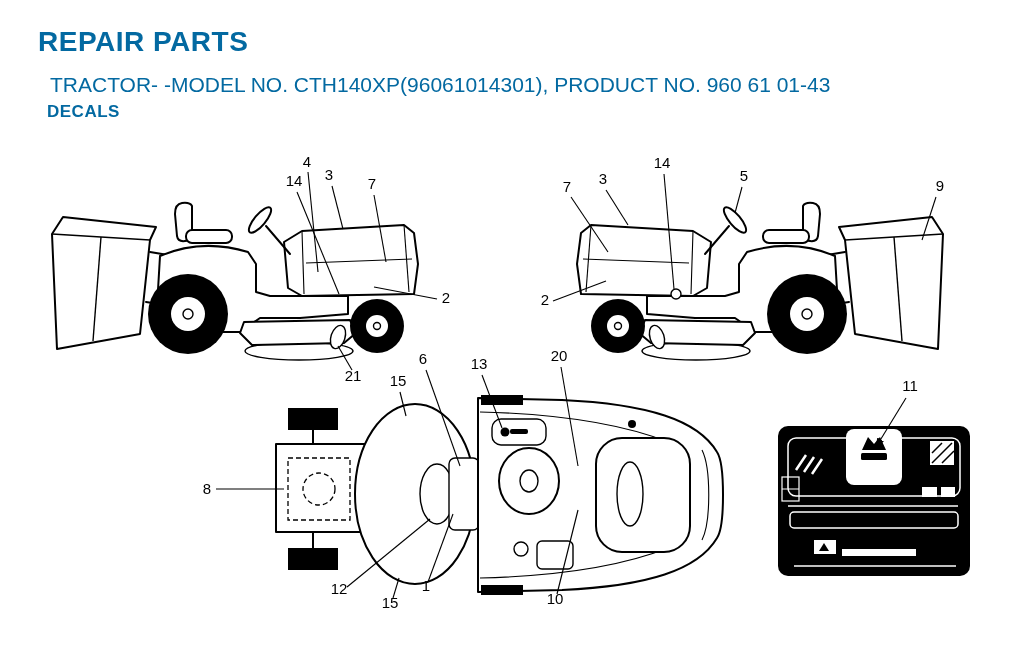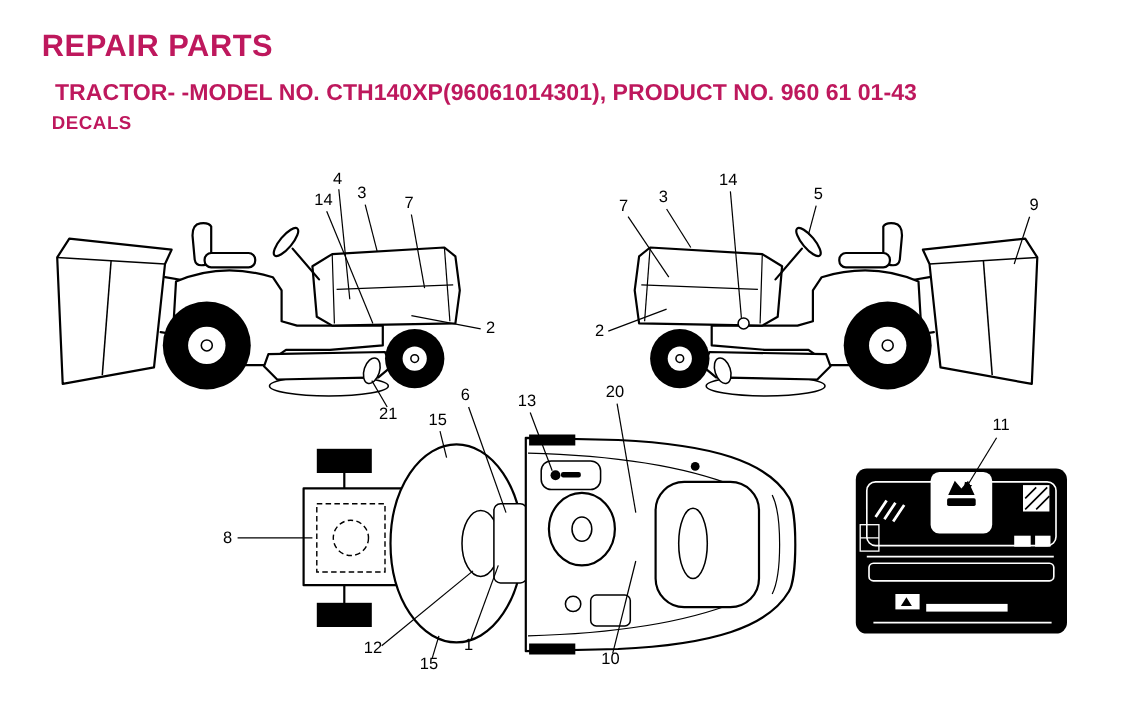--- a/index.html
+++ b/index.html
@@ -1,20 +1,20 @@
 <!DOCTYPE html>
 <html><head>
 <meta charset="utf-8">
 <title>Diagram</title>
 <style>
   html,body{margin:0;padding:0;background:#fff}
   .page{position:relative;width:1024px;height:645px;background:#fff;overflow:hidden;
-        font-family:"Liberation Sans",sans-serif;color:#be185d}
+        font-family:"Liberation Sans",sans-serif;color:#0369a1}
   .hdr-title{position:absolute;left:38px;top:26px;font-size:28px;font-weight:bold;letter-spacing:.5px;white-space:nowrap}
-  .hdr-sub{position:absolute;left:50px;top:73px;font-size:21px;font-weight:bold;white-space:nowrap}
+  .hdr-sub{position:absolute;left:50px;top:73px;font-size:21px;font-weight:normal;white-space:nowrap}
   .hdr-section{position:absolute;left:47px;top:102px;font-size:17px;font-weight:bold;letter-spacing:.5px;white-space:nowrap}
   svg.diagram{position:absolute;left:0;top:0}
   .s2{stroke:#000;stroke-width:2;fill:none;stroke-linejoin:round;stroke-linecap:round}
   .s15{stroke:#000;stroke-width:1.4;fill:none;stroke-linejoin:round}
   .s12{stroke:#000;stroke-width:1.1;fill:none}
   .dash{stroke:#000;stroke-width:1.3;fill:none;stroke-dasharray:5 3}
   .w{fill:#fff}
   .blk{fill:#000;stroke:none}
   .ws{stroke:#fff;fill:none}
   .leader{stroke:#000;stroke-width:1.1;fill:none}

